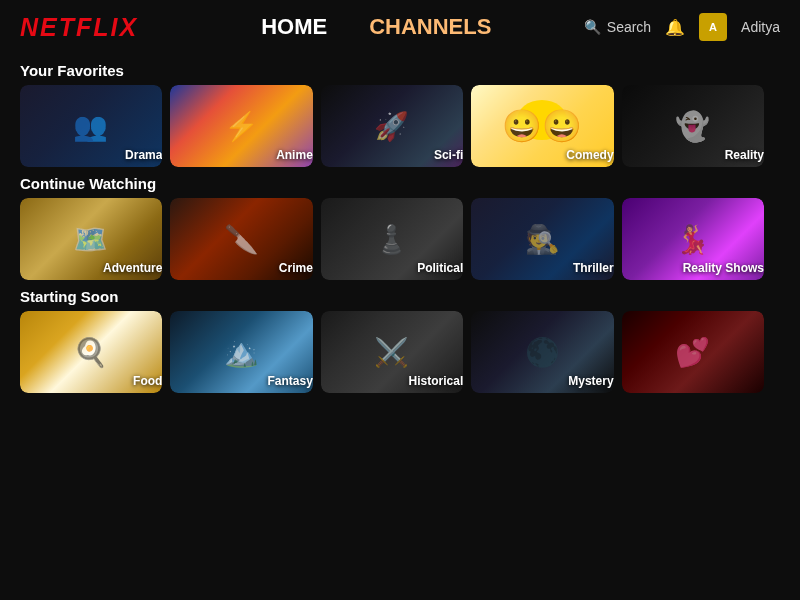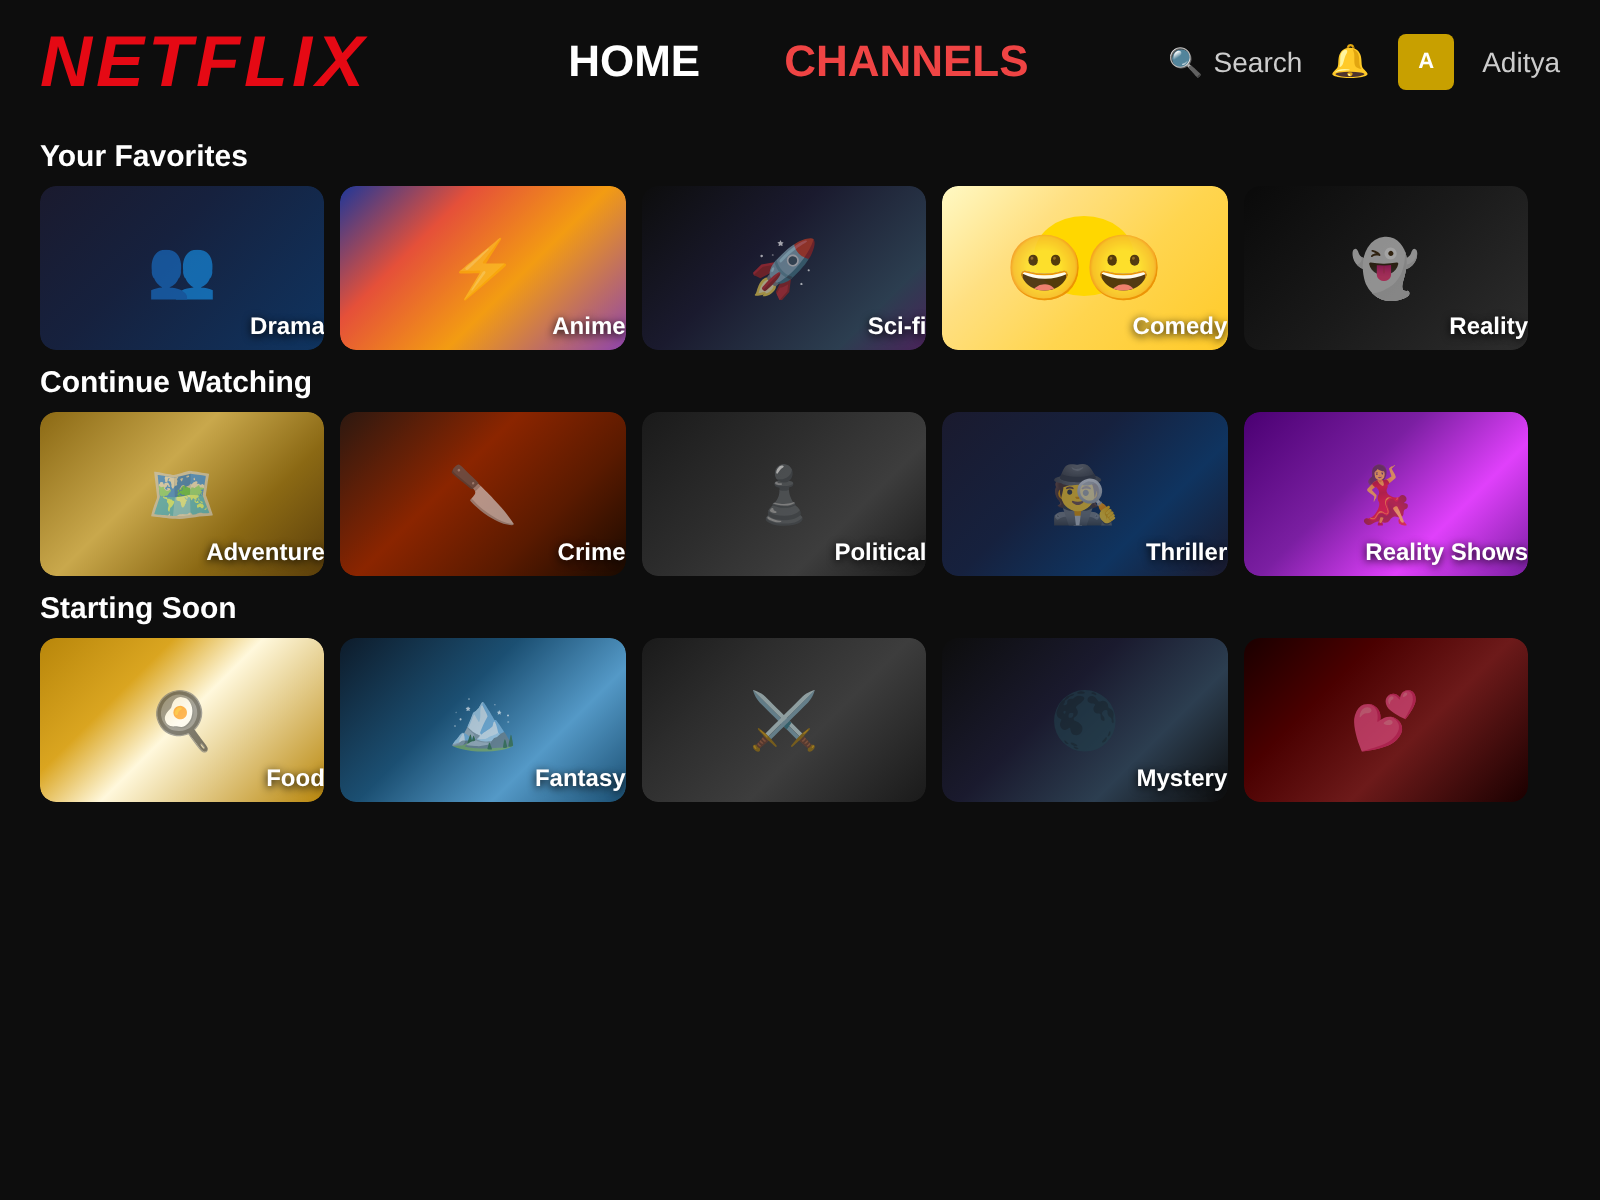--- a/index.html
+++ b/index.html
@@ -21,41 +21,41 @@
     
     .header {
       display: flex;
       align-items: center;
       padding: 10px 20px;
       background: #0d0d0d;
       flex-shrink: 0;
     }
     .logo {
       color: #E50914;
-      font-size: 36px;
+      font-size: 25px;
       font-weight: 900;
       letter-spacing: 2px;
       font-style: italic;
       margin-right: 30px;
     }
     .nav {
       display: flex;
       align-items: center;
       gap: 22px;
       flex: 1;
       justify-content: center;
     }
     .nav-item {
       font-size: 22px;
       font-weight: bold;
       cursor: pointer;
       padding: 4px 10px;
     }
     .nav-item.active { color: #fff; }
-    .nav-item.inactive { color: #ef4444; }
+    .nav-item.inactive { color: #fdba74; }
     .header-right {
       display: flex;
       align-items: center;
       gap: 14px;
     }
     .search-btn {
       display: flex;
       align-items: center;
       gap: 5px;
       color: #ccc;
@@ -264,20 +264,21 @@
       <div class="card">
         <div class="card-bg bg-fantasy">
           <div class="card-overlay">🏔️</div>
         </div>
         <span class="card-label">Fantasy</span>
       </div>
       <div class="card">
         <div class="card-bg bg-historical">
           <div class="card-overlay">⚔️</div>
         </div>
+        <span class="card-label">Historical</span>
       </div>
       <div class="card">
         <div class="card-bg bg-mystery">
           <div class="card-overlay">🌑</div>
         </div>
         <span class="card-label">Mystery</span>
       </div>
       <div class="card">
         <div class="card-bg bg-romance">
           <div class="card-overlay">💕</div>

